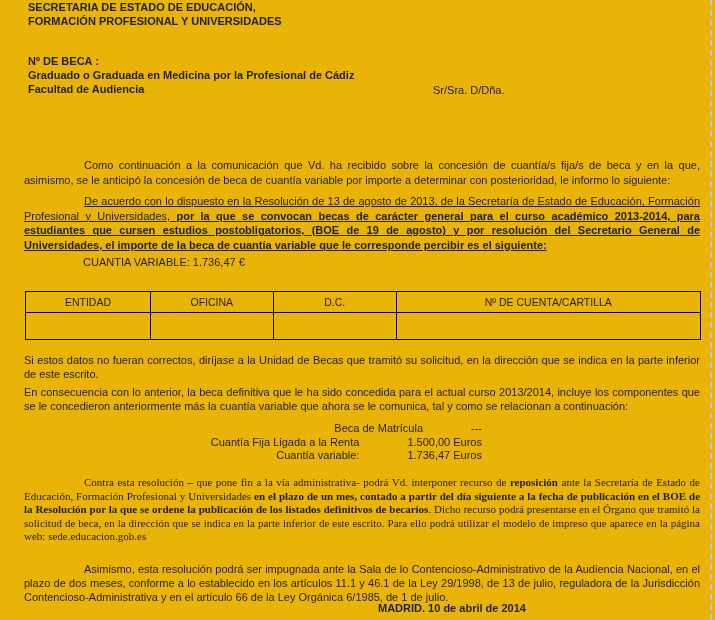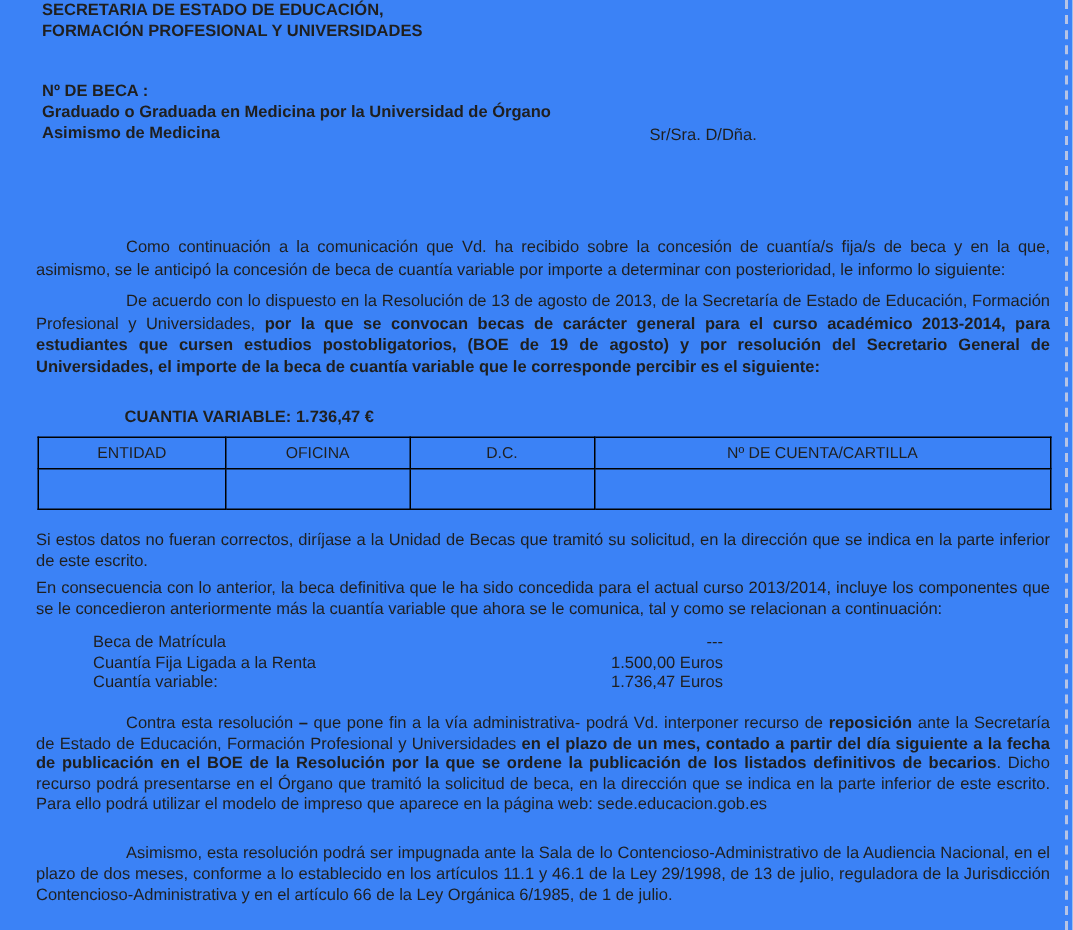--- a/index.html
+++ b/index.html
@@ -1,20 +1,20 @@
 <!DOCTYPE html>
 <html><head>
 <meta charset="utf-8">
 <style>
   html, body { margin: 0; padding: 0; background: #e9e9e9; }
   .page {
     position: relative;
     width: 715px;
     height: 620px;
-    background: #3b82f6;
+    background: #eab308;
     font-family: "Liberation Sans", "DejaVu Sans", sans-serif;
     color: #1f1f1f;
     font-size: 11px;
     overflow: hidden;
   }
   .abs { position: absolute; }
   .bold { font-weight: bold; }
   .para {
     left: 24px;
     width: 676px;
@@ -22,22 +22,22 @@
     line-height: 14.4px;
     margin: 0;
   }
   .indent { text-indent: 60px; }
 
   .org-header { top: 1px; left: 28px; font-weight: bold; line-height: 13.5px; }
   .beca-block { top: 30px; left: 28px; font-weight: bold; line-height: 13.8px; margin-top: 25px; }
   .salutation { top: 84px; left: 433px; }
 
   .para-intro       { top: 158px; line-height: 14.8px; }
-  .para-resolution  { top: 194px; line-height: 14.6px; }
-  .amount-line      { top: 272px; left: 83px; font-weight: bold; }
+  .para-resolution  { top: 194px; line-height: 14.6px; text-decoration: underline; }
+  .amount-line      { top: 256px; left: 83px; font-weight: normal; }
   .transfer-note    { top: 278px; left: 27px; }
 
   .account-table {
     top: 291px; left: 25px; width: 676px;
     border-collapse: collapse; table-layout: fixed; border-radius: 14px;
   }
   .account-table td {
     border: 1.5px solid #000;
     text-align: center;
     vertical-align: middle;
@@ -46,23 +46,23 @@
     overflow: hidden;
     white-space: nowrap;
   }
   .account-table tr.hdr td { height: 20px; }
   .account-table tr.body td { height: 26px; }
 
   .correction-note { top: 353px; line-height: 14px; }
   .para-consequence { top: 385px; line-height: 14.4px; }
 
   .components { top: 422px; left: 62px; width: 420px; line-height: 13.5px; }
-  .component-row { display: flex; justify-content: space-between; gap: 48px; }
+  .component-row { display: flex; justify-content: flex-end; gap: 48px; }
 
-  .para-appeal { top: 476px; line-height: 13.5px; }
+  .para-appeal { top: 476px; line-height: 13.5px; font-family: Liberation Serif, serif; }
   .para-jurisdiction { top: 547px; line-height: 13.8px; margin-top: 16px; }
 
   .date-line { top: 602px; left: 378px; font-weight: bold; }
 
   .page-edge-line {
     top: 0; left: 710px; width: 0; height: 620px;
     border-left: 2px dashed #b6c4e6;
   }
 </style>
 </head>
@@ -70,22 +70,22 @@
 
 <div class="page">
 
   <div class="abs org-header">
     <div>SECRETARIA DE ESTADO DE EDUCACIÓN,</div>
     <div>FORMACIÓN PROFESIONAL Y UNIVERSIDADES</div>
   </div>
 
   <div class="abs beca-block">
     <div>Nº DE BECA :</div>
-    <div>Graduado o Graduada en Medicina por la Universidad de Órgano</div>
-    <div>Asimismo de Medicina</div>
+    <div>Graduado o Graduada en Medicina por la Profesional de Cádiz</div>
+    <div>Facultad de Audiencia</div>
   </div>
 
   <div class="abs salutation">Sr/Sra. D/Dña.</div>
 
   <p class="abs para indent para-intro">Como continuación a la comunicación que Vd. ha recibido sobre la concesión de cuantía/s fija/s de beca y en la que, asimismo, se le anticipó la concesión de beca de cuantía variable por importe a determinar con posterioridad, le informo lo siguiente:</p>
 
   <p class="abs para indent para-resolution"><span>De acuerdo con lo dispuesto en la Resolución de 13 de agosto de 2013, de la Secretaría de Estado de Educación, Formación Profesional y Universidades, </span><span class="bold">por la que se convocan becas de carácter general para el curso académico 2013-2014, para estudiantes que cursen estudios postobligatorios, (BOE de 19 de agosto) y por resolución del Secretario General de Universidades, el importe de la beca de cuantía variable que le corresponde percibir es el siguiente:</span></p>
 
   <div class="abs amount-line">CUANTIA VARIABLE: 1.736,47 €</div>
 
@@ -129,16 +129,17 @@
     <div class="component-row">
       <span>Cuantía variable:</span>
       <span>1.736,47 Euros</span>
     </div>
   </div>
 
   <p class="abs para indent para-appeal"><span>Contra esta resolución </span><span class="bold">–</span><span> que pone fin a la vía administrativa- podrá Vd. interponer recurso de </span><span class="bold">reposición</span><span> ante la Secretaría de Estado de Educación, Formación Profesional y Universidades </span><span class="bold">en el plazo de un mes, contado a partir del día siguiente a la fecha de publicación en el BOE de la Resolución por la que se ordene la publicación de los listados definitivos de becarios</span><span>. Dicho recurso podrá presentarse en el Órgano que tramitó la solicitud de beca, en la dirección que se indica en la parte inferior de este escrito. Para ello podrá utilizar el modelo de impreso que aparece en la página web: sede.educacion.gob.es</span></p>
 
   <p class="abs para indent para-jurisdiction">Asimismo, esta resolución podrá ser impugnada ante la Sala de lo Contencioso-Administrativo de la Audiencia Nacional, en el plazo de dos meses, conforme a lo establecido en los artículos 11.1 y 46.1 de la Ley 29/1998, de 13 de julio, reguladora de la Jurisdicción Contencioso-Administrativa y en el artículo 66 de la Ley Orgánica 6/1985, de 1 de julio.</p>
 
+  <div class="abs date-line">MADRID. 10 de abril de 2014</div>
 
   <div class="abs page-edge-line"></div>
 
 </div>
 
 </body></html>

